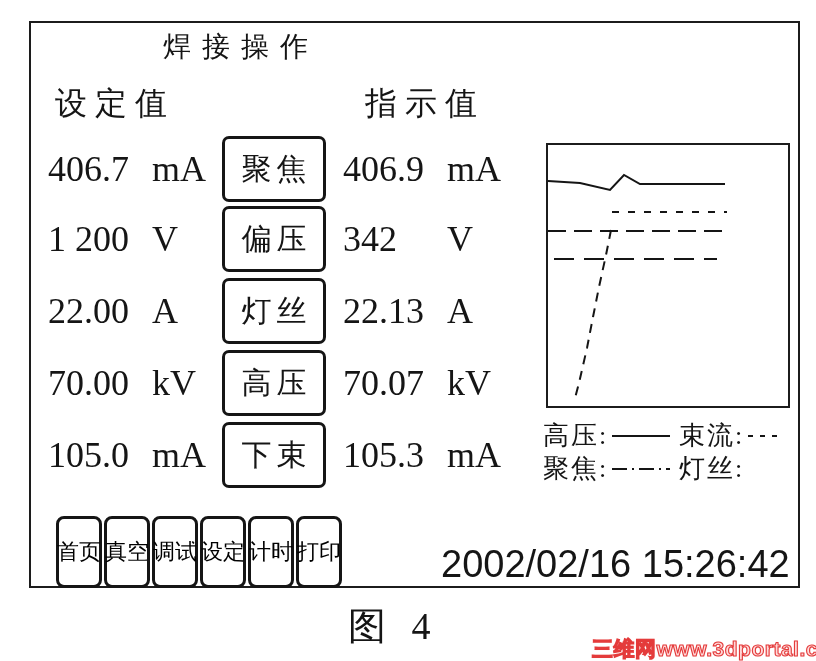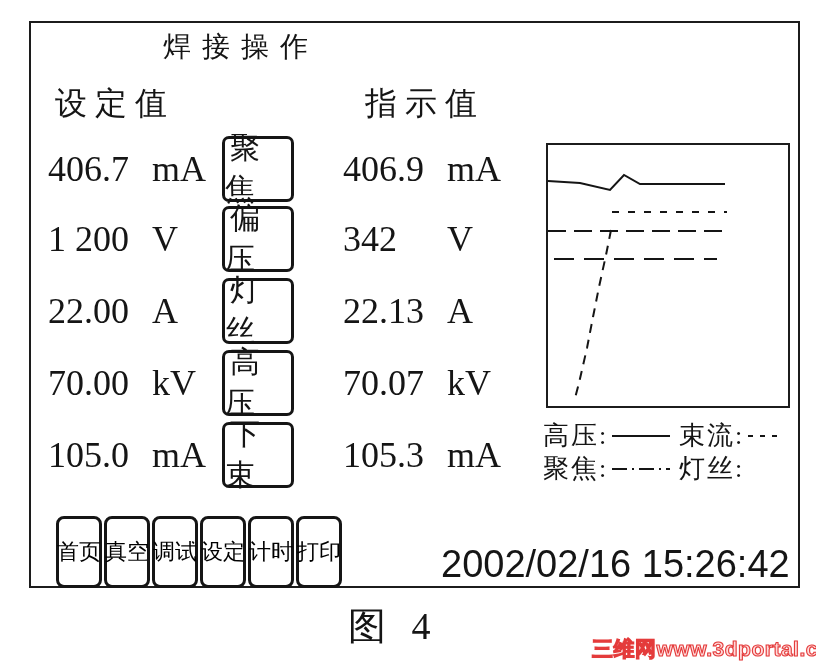--- a/index.html
+++ b/index.html
@@ -22,21 +22,21 @@
   .prow { position:absolute; left:0; width:816px; height:66px; }
   .pval {
     position:absolute; display:flex; align-items:center; height:66px;
     font-size:36px; white-space:pre;
   }
   .pval .num { display:inline-block; min-width:100px; }
   .pval .unit { display:inline-block; margin-left:4px; }
   .pval.set { left:48px; }
   .pval.ind { left:343px; }
   .pbtn {
-    position:absolute; left:222px; top:0; width:72px; height:66px;
+    position:absolute; left:222px; top:0; width:104px; height:66px;
     border:3px solid #151515; border-radius:7px; box-sizing:border-box;
     display:flex; align-items:center; justify-content:center;
     font-size:30px; letter-spacing:5px; text-indent:5px; background:#fff; cursor:pointer;
   }
 
   .chart {
     position:absolute; left:546px; top:143px; width:244px; height:265px;
     border:2px solid #1c1c1c; box-sizing:border-box; background:#fff;
   }
   .chart svg { position:absolute; left:0; top:0; }

